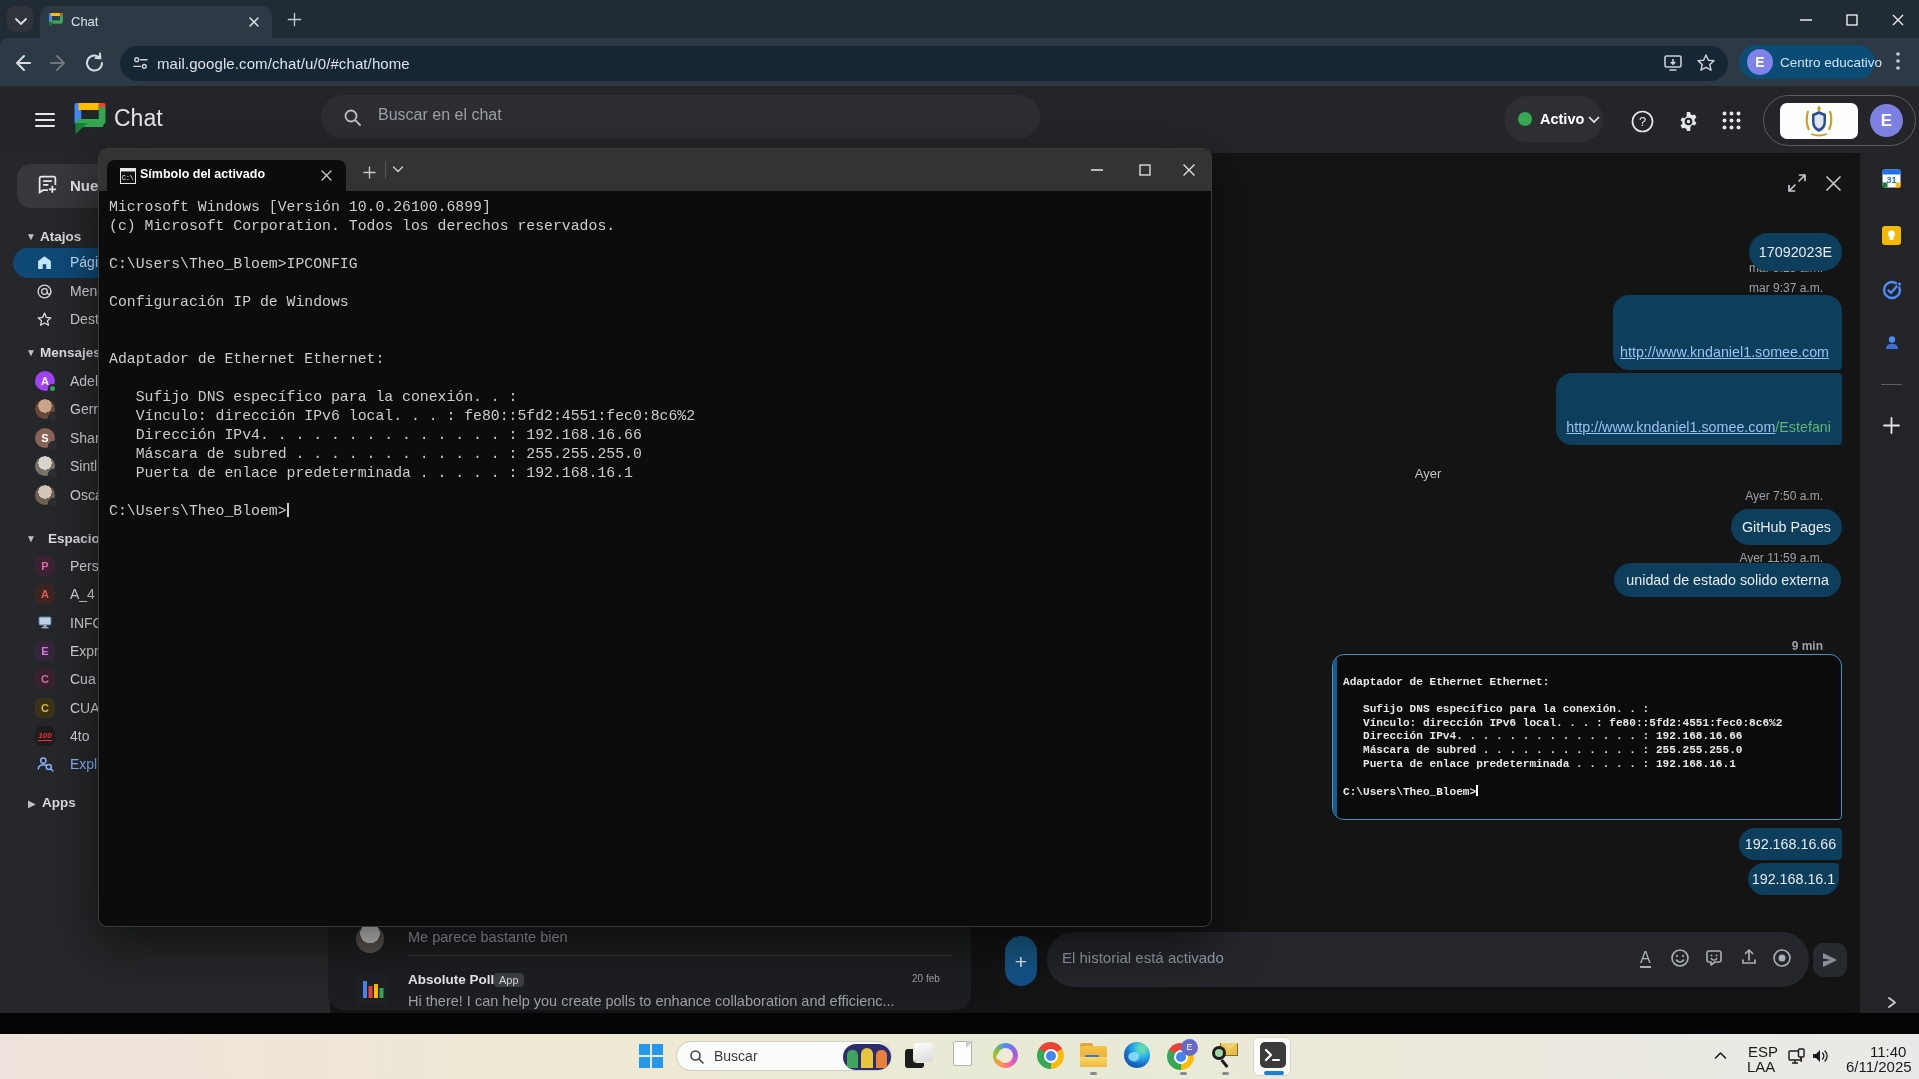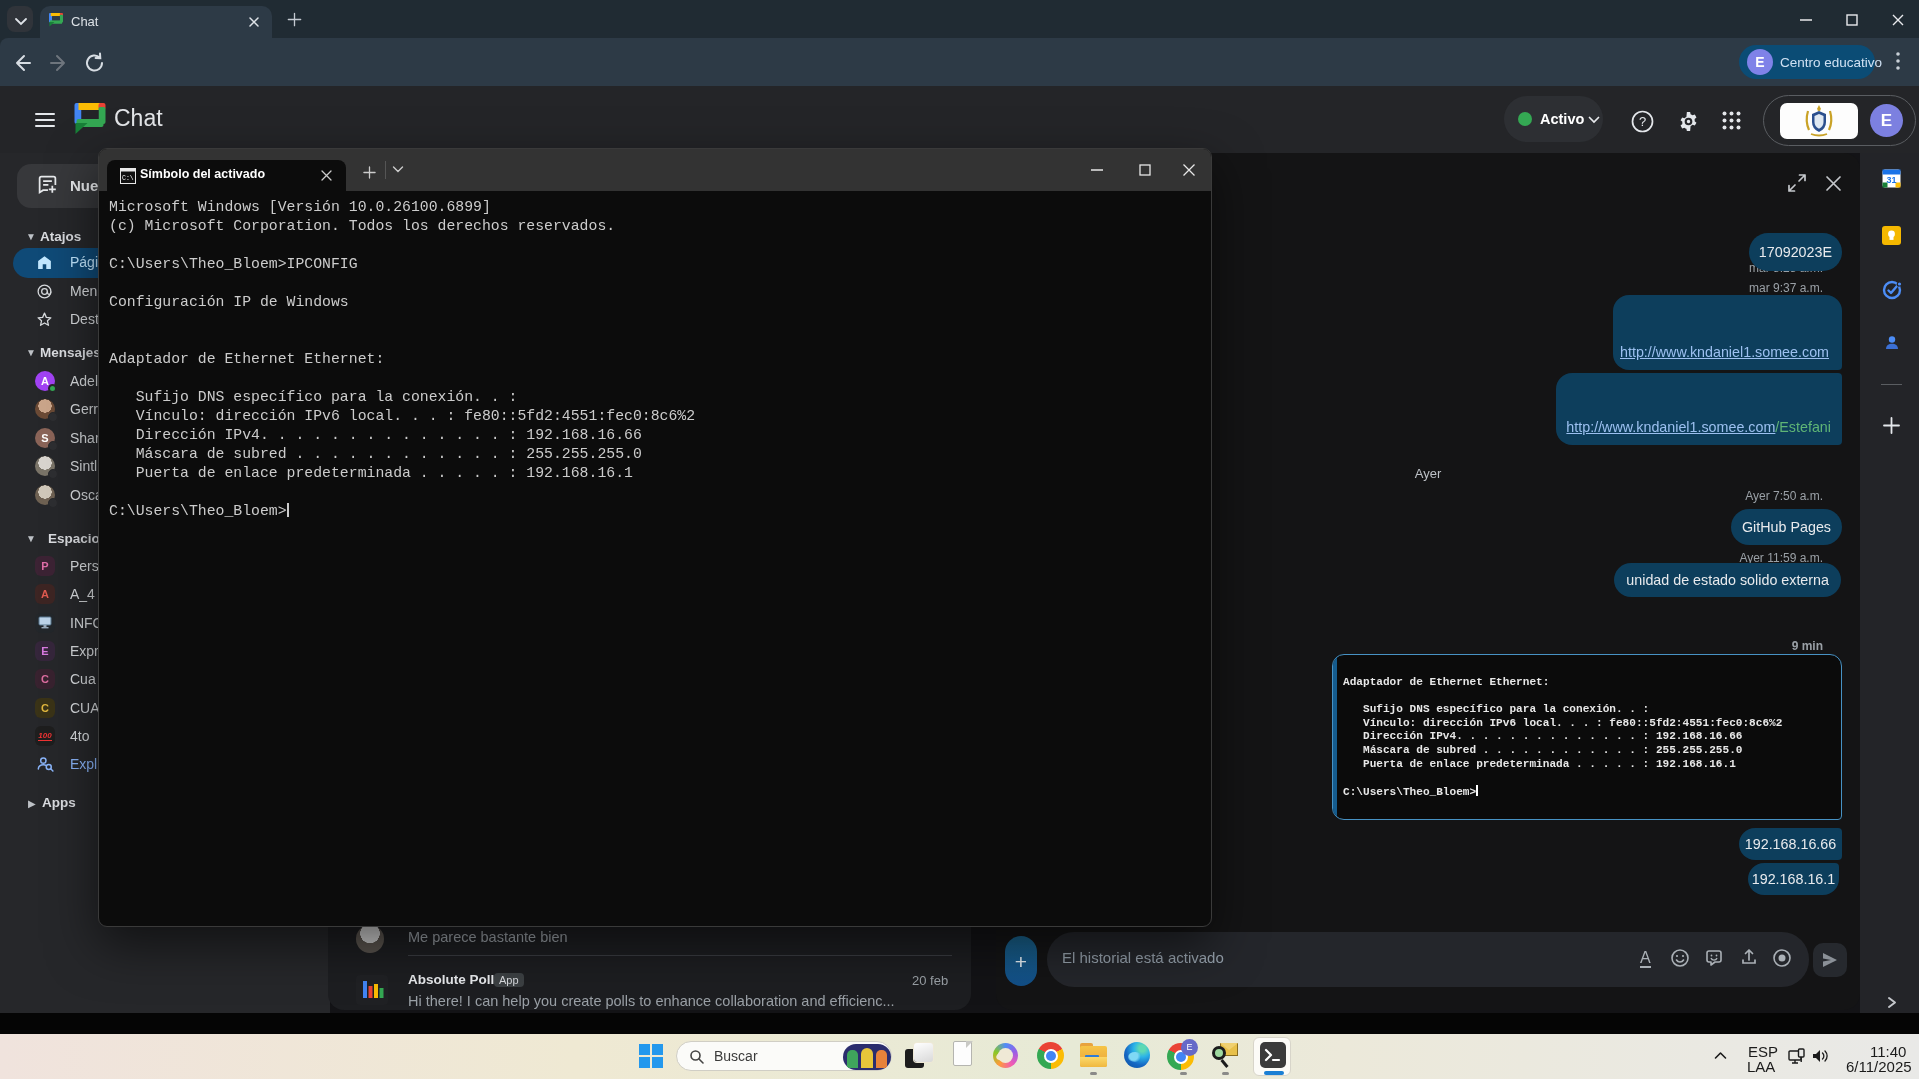--- a/index.html
+++ b/index.html
@@ -67,21 +67,21 @@
 
 
 #mrow { position:absolute; left:28px; top:772px; width:590px; }
 #mrow .av { position:absolute; left:0; top:0; width:28px; height:28px; border-radius:50%; background:radial-gradient(circle at 50% 30%, #cfcfcf 0 40%, #5a544e 41%); }
 #mrow .t { position:absolute; left:52px; top:4px; color:#9aa0a6; font-size:14.5px; }
 #homepanel hr { position:absolute; left:80px; top:802px; width:544px; border:none; border-top:1px solid #3a3d42; }
 #aprow { position:absolute; left:28px; top:818px; width:600px; }
 #aprow .icon { position:absolute; left:0; top:4px; width:32px; height:30px; background:#202124; border-radius:4px; }
 #aprow .t1 { position:absolute; left:52px; top:1px; color:#e8eaed; font-size:13.5px; font-weight:bold; }
 #aprow .badge { position:absolute; left:138px; top:2px; background:#3c4043; color:#dadce0; font-size:11px; border-radius:4px; padding:1px 5px; }
-#aprow .date { position:absolute; left:556px; top:2px; color:#9aa0a6; font-size:13px; }
+#aprow .date { position:absolute; left:556px; top:2px; color:#9aa0a6; font-size:10px; }
 #aprow .t2 { position:absolute; left:52px; top:22px; color:#9aa0a6; font-size:14.5px; }
 
 
 .ts { position:absolute; right:37px; color:#9aa0a6; font-size:12px; }
 .bub { position:absolute; background:#0d3e5c; color:#e8eaed; font-size:14.3px; line-height:18px; }
 .ctr { position:absolute; left:0; width:864px; text-align:center; color:#bdc1c6; font-size:13px; }
 #imgblock { position:absolute; left:336px; top:501px; width:510px; height:166px; background:#0b0b0b; border:1.5px solid #4792c4; border-radius:12px 12px 4px 12px; overflow:hidden; }
 #imgblock pre { position:absolute; left:10px; top:21px; font-family:"Liberation Mono", monospace; font-size:11.1px; line-height:13.6px; color:#e8e8e8; font-weight:bold; }
 #imgblock .sliver { position:absolute; left:0; top:0; width:4px; height:166px; background:#155c8e; }
 #pexpand { left:790px; top:19px; }
@@ -151,20 +151,36 @@
 <div class="abs" id="toolbar">
   <svg class="navic" style="left:9px;" width="28" height="28" viewBox="0 0 28 28">
       <path d="M18 7 L11 14 L18 21 M11 14 H24" stroke="#d7dde3" stroke-width="2" fill="none" stroke-linecap="round" stroke-linejoin="round" transform="translate(-3,0)"></path>
     </svg>
   <svg class="navic" style="left:44px;" width="28" height="28" viewBox="0 0 28 28">
       <path d="M10 7 L17 14 L10 21 M17 14 H4" stroke="#6e757d" stroke-width="2" fill="none" stroke-linecap="round" stroke-linejoin="round" transform="translate(3,0)"></path>
     </svg>
   <svg class="navic" style="left:81px;" width="28" height="28" viewBox="0 0 28 28">
       <path d="M21 14 a7.5 7.5 0 1 1 -2.2 -5.3 M19 4.5 L19.3 9.2 L14.6 9" stroke="#d7dde3" stroke-width="2" fill="none" stroke-linecap="round"></path>
     </svg>
+  <div id="urlbar">
+    <svg id="siteic" viewBox="0 0 20 20">
+        <circle cx="6" cy="6" r="2" fill="none" stroke="#c9d0d7" stroke-width="1.5"></circle>
+        <path d="M10 6 H17 M3 13 H10" stroke="#c9d0d7" stroke-width="1.5" stroke-linecap="round"></path>
+        <circle cx="14" cy="13" r="2" fill="none" stroke="#c9d0d7" stroke-width="1.5"></circle>
+      </svg>
+    <div id="urltxt">mail.google.com/chat/u/0/#chat/home</div>
+    <svg style="position:absolute;left:1543px;top:7px;" width="20" height="20" viewBox="0 0 20 20">
+        <rect x="2" y="3" width="16" height="11" rx="1.5" fill="none" stroke="#c9d0d7" stroke-width="1.6"></rect>
+        <path d="M7 17 H13" stroke="#c9d0d7" stroke-width="1.6" stroke-linecap="round"></path>
+        <path d="M10 6 V11 M7.8 9 L10 11.2 L12.2 9" stroke="#c9d0d7" stroke-width="1.6" fill="none"></path>
+      </svg>
+    <svg style="position:absolute;left:1576px;top:7px;" width="20" height="20" viewBox="0 0 20 20">
+        <path d="M10 2 L12.4 7.2 L18 7.8 L13.8 11.6 L15 17.2 L10 14.3 L5 17.2 L6.2 11.6 L2 7.8 L7.6 7.2 Z" fill="none" stroke="#c9d0d7" stroke-width="1.5" stroke-linejoin="round"></path>
+      </svg>
+  </div>
   <div id="chip">
       <div class="av">E</div>
       <div class="nm">Centro educativo</div>
     </div>
   <svg style="position:absolute;left:1895px;top:13px;" width="6" height="20" viewBox="0 0 6 20">
       <circle cx="3" cy="3" r="1.8" fill="#c9d0d7"></circle>
       <circle cx="3" cy="10" r="1.8" fill="#c9d0d7"></circle>
       <circle cx="3" cy="17" r="1.8" fill="#c9d0d7"></circle>
     </svg>
 </div>
@@ -178,20 +194,27 @@
   <svg class="abs" id="glogo" width="32" height="31" viewBox="0 0 31 31">
       <rect x="0" y="0" width="7" height="21" rx="2" fill="#4285f4"></rect>
       <rect x="4" y="0" width="22" height="7" fill="#fbbc04"></rect>
       <rect x="24" y="0" width="7" height="7" rx="2" fill="#ea4335"></rect>
       <rect x="24" y="4" width="7" height="17" rx="2" fill="#34a853"></rect>
       <rect x="2" y="16" width="27" height="8" rx="2" fill="#34a853"></rect>
       <path d="M1 20 L1 31 L13 20 Z" fill="#188038"></path>
       <rect x="7" y="7" width="17" height="9" fill="#242528"></rect>
     </svg>
   <div class="abs" id="gtitle">Chat</div>
+  <div class="abs" id="gsearch">
+    <svg style="position:absolute;left:22px;top:13px;" width="19" height="19" viewBox="0 0 19 19">
+        <circle cx="8" cy="8" r="5.5" fill="none" stroke="#bdc3c9" stroke-width="1.8"></circle>
+        <path d="M12.2 12.2 L17 17" stroke="#bdc3c9" stroke-width="1.8" stroke-linecap="round"></path>
+      </svg>
+    <div class="ph">Buscar en el chat</div>
+  </div>
   <div class="abs" id="activo">
       <div class="dot"></div>
       <div class="t">Activo</div>
     <svg style="position:absolute;left:84px;top:20px;" width="12" height="8" viewBox="0 0 12 8">
         <path d="M1.5 1.5 L6 6 L10.5 1.5" stroke="#e8eaed" stroke-width="1.7" fill="none" stroke-linecap="round"></path>
       </svg>
   </div>
   <svg class="abs hdric" style="left:1631px;" width="23" height="23" viewBox="0 0 23 23">
       <circle cx="11.5" cy="11.5" r="10" fill="none" stroke="#e4e7eb" stroke-width="1.7"></circle>
       <text x="11.5" y="16.2" font-size="13" fill="#e4e7eb" text-anchor="middle" font-family="Liberation Sans">?</text>

